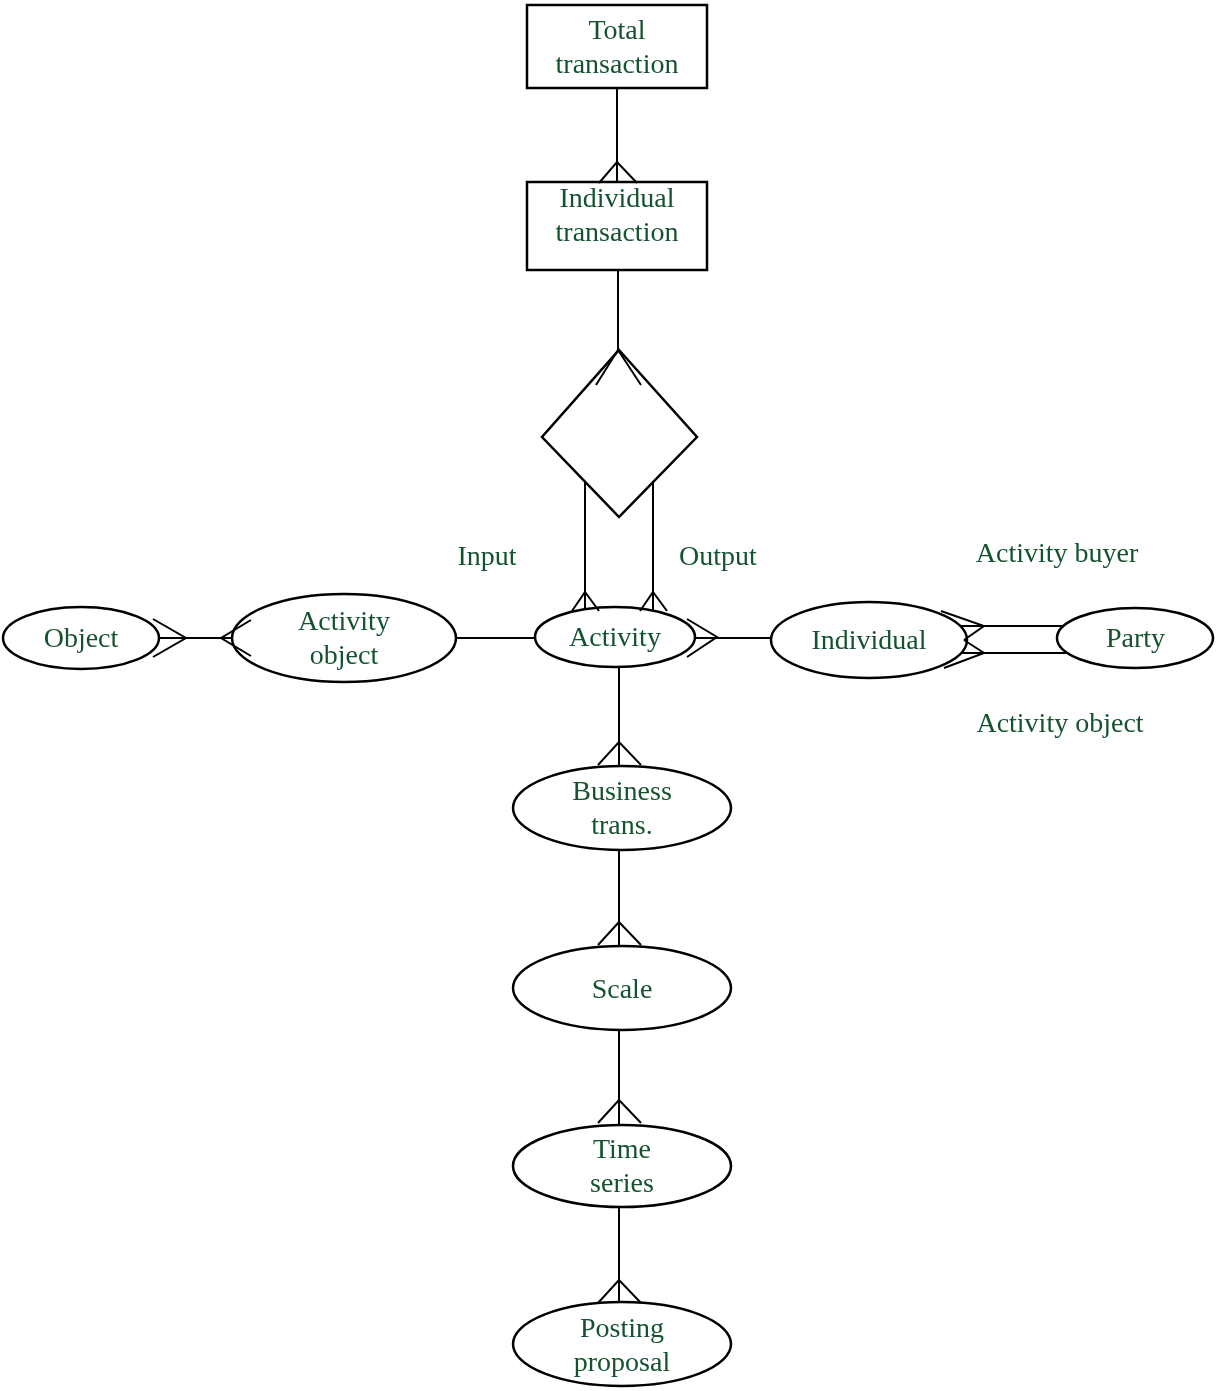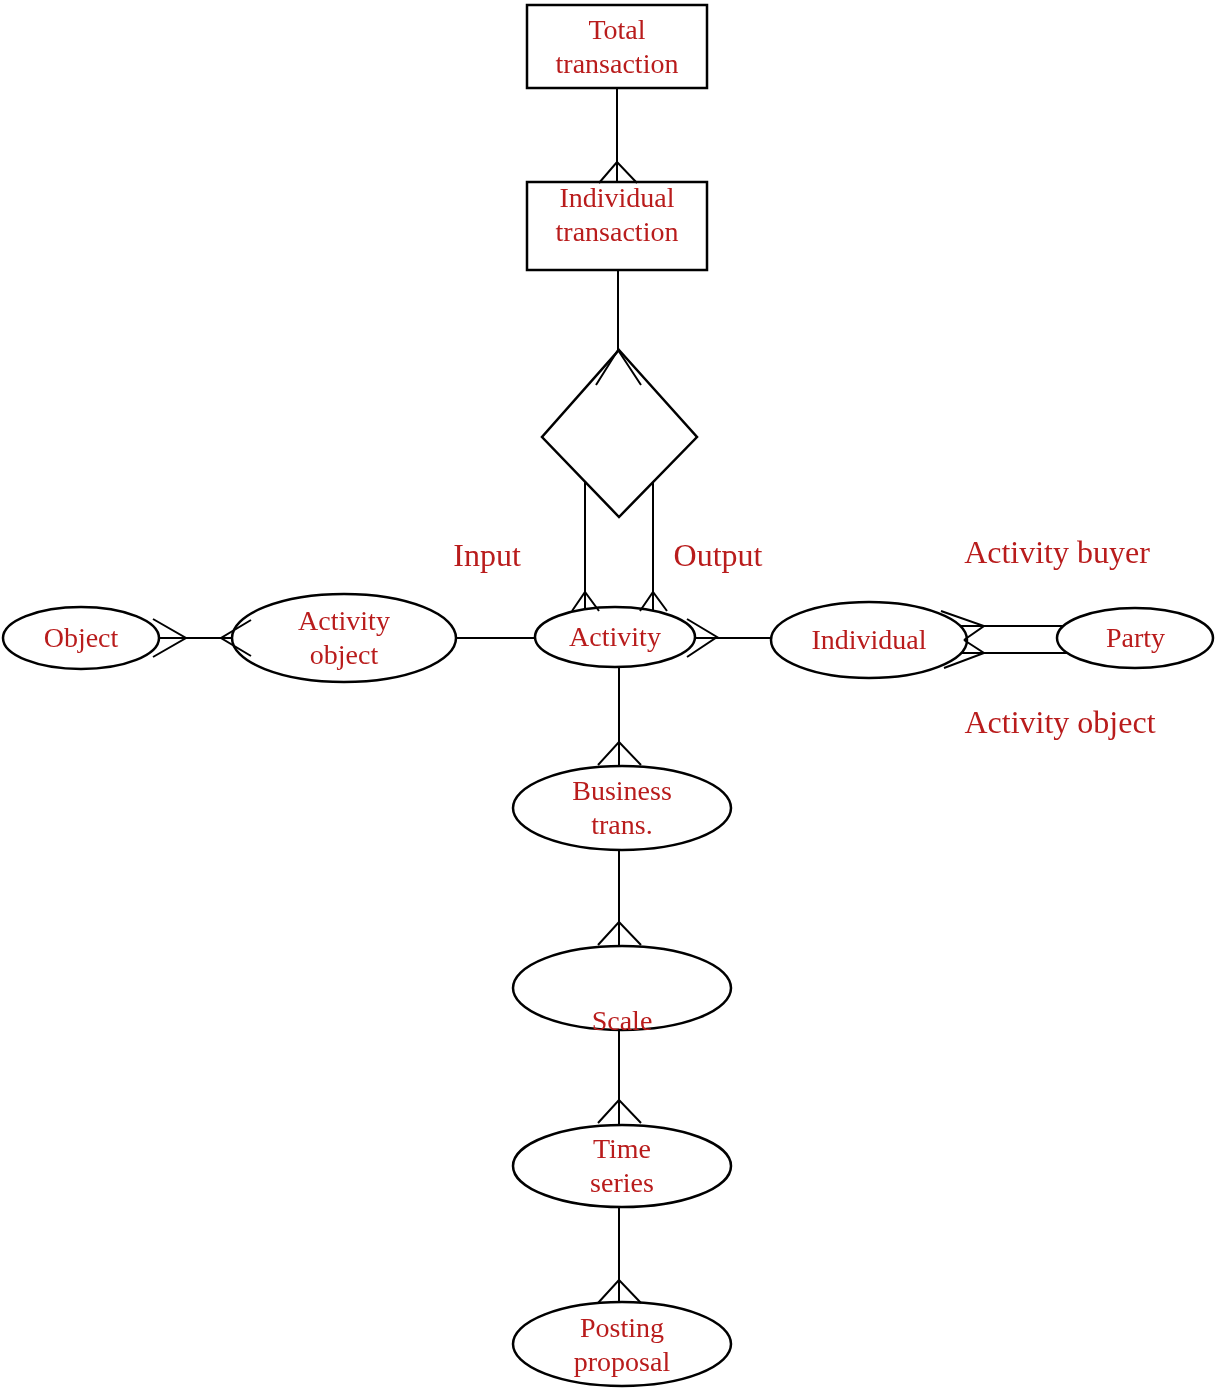--- a/index.html
+++ b/index.html
@@ -6,21 +6,21 @@
     margin: 0;
     padding: 0;
     background: #ffffff;
   }
   .canvas {
     position: relative;
     width: 1221px;
     height: 1391px;
     background: #ffffff;
     font-family: "Liberation Serif", "DejaVu Serif", serif;
-    color: #b91c1c;
+    color: #14532d;
     overflow: hidden;
   }
   .canvas svg {
     position: absolute;
     left: 0;
     top: 0;
   }
   .node-label {
     position: absolute;
     display: flex;
@@ -31,21 +31,21 @@
     line-height: 1.2;
     white-space: pre-line;
     pointer-events: none;
   }
   .edge-label {
     position: absolute;
     display: flex;
     align-items: center;
     justify-content: center;
     text-align: center;
-    font-size: 32px;
+    font-size: 28px;
     line-height: 1.1;
     white-space: nowrap;
     pointer-events: none;
   }
 </style>
 </head>
 <body>
 
 <div class="canvas">
 
@@ -104,21 +104,21 @@
   <div class="node-label" style="left:527px; top:182px;  width:180px; height:66px;">Individual
 transaction</div>
   <div class="node-label" style="left:3px;   top:607px;  width:156px; height:62px;">Object</div>
   <div class="node-label" style="left:232px; top:594px;  width:224px; height:88px;">Activity
 object</div>
   <div class="node-label" style="left:535px; top:607px;  width:160px; height:60px;">Activity</div>
   <div class="node-label" style="left:771px; top:602px;  width:196px; height:76px;">Individual</div>
   <div class="node-label" style="left:513px; top:766px;  width:218px; height:84px;">Business
 trans.</div>
   <div class="node-label" style="left:1057px; top:608px; width:157px; height:60px;">Party</div>
-  <div class="node-label" style="left:513px; top:978px;  width:218px; height:85px;">Scale</div>
+  <div class="node-label" style="left:513px; top:946px;  width:218px; height:85px;">Scale</div>
   <div class="node-label" style="left:513px; top:1302px; width:218px; height:85px;">Posting
 proposal</div>
   <div class="node-label" style="left:513px; top:1125px; width:218px; height:82px;">Time
 series</div>
 
   <div class="edge-label" style="left:437px; top:541px; width:100px; height:30px;">Input</div>
   <div class="edge-label" style="left:666px; top:541px; width:104px; height:30px;text-align:right;">Output</div>
   <div class="edge-label" style="left:955px; top:538px; width:204px; height:30px;text-align:right;">Activity buyer</div>
   <div class="edge-label" style="left:958px; top:708px; width:204px; height:30px;">Activity object</div>
 

